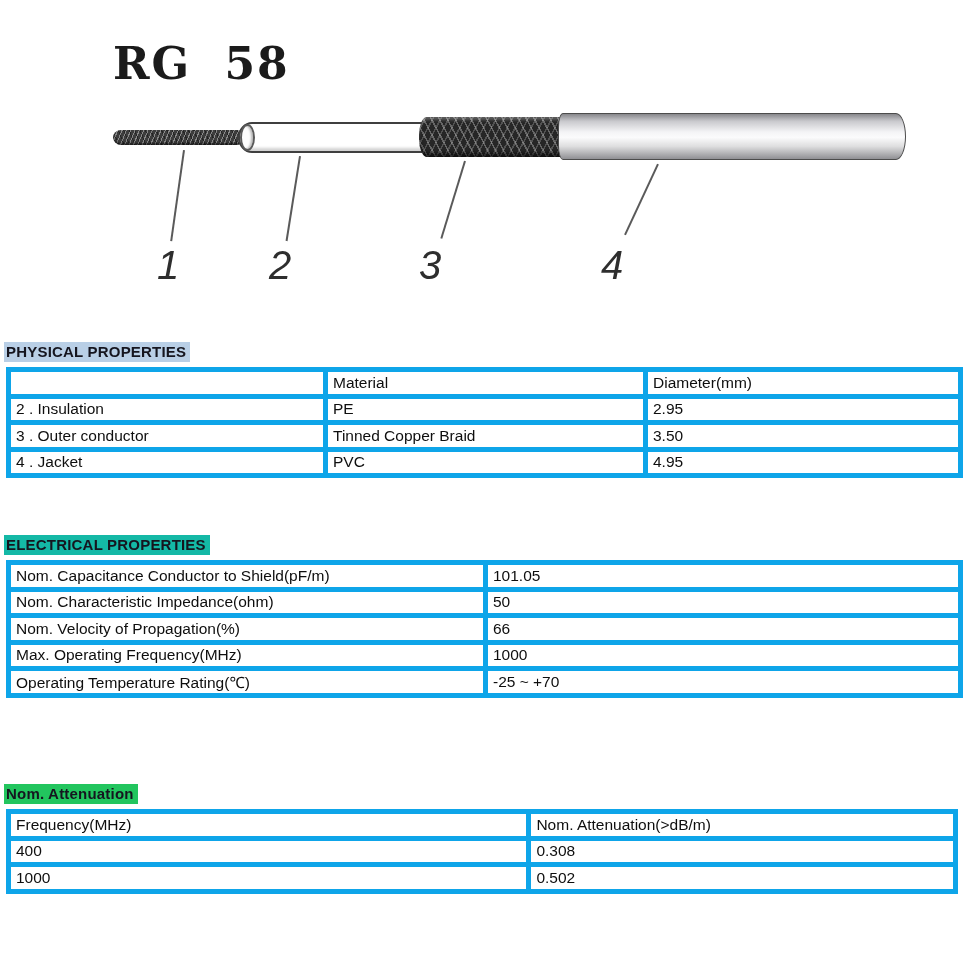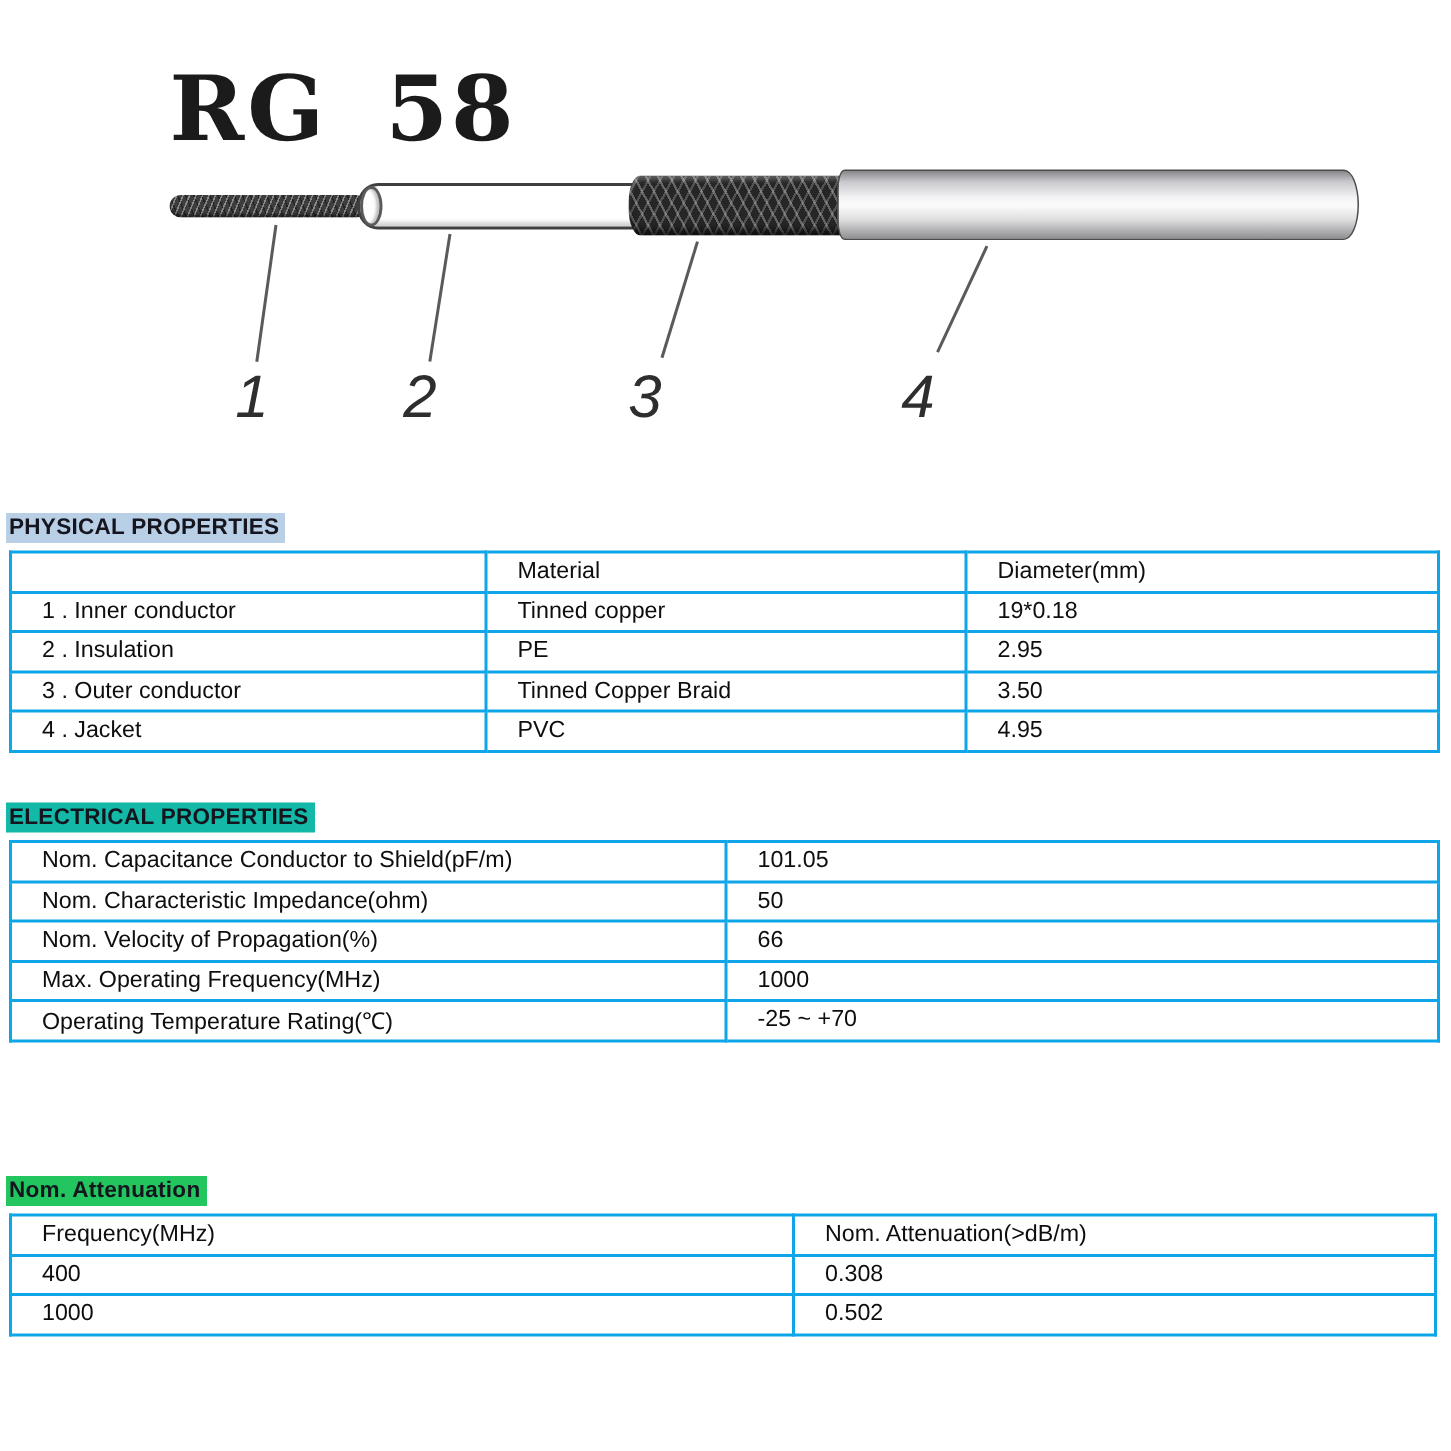--- a/index.html
+++ b/index.html
@@ -7,21 +7,21 @@
   body {
     width: 967px; height: 967px; position: relative; overflow: hidden;
     font-family: "Liberation Sans", sans-serif; color: #111;
   }
   .page { position: absolute; inset: 0; }
 
   
   .title {
     position: absolute; left: 113px; top: 38px;
     font-family: "DejaVu Serif", "Liberation Serif", serif;
-    font-weight: bold; font-size: 60px; color: #1b1b1b;
+    font-weight: bold; font-size: 44px; color: #1b1b1b;
     letter-spacing: 2px; word-spacing: 16px; white-space: pre;
   }
 
   
   .diagram { position: absolute; left: 0; top: 0; width: 967px; height: 320px; }
 
   .wire {
     position: absolute; left: 113px; top: 130px; width: 132px; height: 15px;
     background-color: #3d3d3d;
     background-image:
@@ -92,22 +92,22 @@
   .h-atten      { top: 784px; }
 
   
   table.spec {
     position: absolute; left: 6px; width: 952px;
     border-collapse: collapse; table-layout: fixed;
     border: 2px solid #1c1c1c;
     font-size: 15.5px; color: #0e0e0e;
   }
   table.spec td {
-    border: 2px solid #0ea5e9;
-    height: 26.5px; padding: 0 0 0 20px;
+    border: 5px solid #0ea5e9;
+    height: 26.5px; padding: 0 0 0 5px;
     vertical-align: middle; white-space: nowrap; overflow: hidden;
   }
   .t-physical { top: 367px; }
   .t-physical .c1 { width: 317px; } .t-physical .c2 { width: 320px; } .t-physical .c3 { width: 315px; }
   .t-electrical { top: 560px; }
   .t-electrical .c1 { width: 477px; } .t-electrical .c2 { width: 475px; }
   .t-atten { top: 809px; }
   .t-atten .c1 { width: 477px; } .t-atten .c2 { width: 391px; }
 </style>
 </head>
@@ -139,25 +139,20 @@
   <div class="section-heading hl h-physical" style="background-color: rgb(185, 207, 230); color: rgb(21, 21, 31); text-align: right;">PHYSICAL PROPERTIES</div>
 
   <table class="spec t-physical">
     <tbody>
         <tr>
       <td class="c1"></td>
       <td class="c2">Material</td>
       <td class="c3">Diameter(mm)</td>
     </tr>
     <tr>
-      <td>1 . Inner conductor</td>
-      <td>Tinned copper</td>
-      <td>19*0.18</td>
-    </tr>
-    <tr>
       <td>2 . Insulation</td>
       <td>PE</td>
       <td>2.95</td>
     </tr>
     <tr>
       <td>3 . Outer conductor</td>
       <td>Tinned Copper Braid</td>
       <td>3.50</td>
     </tr>
     <tr>

